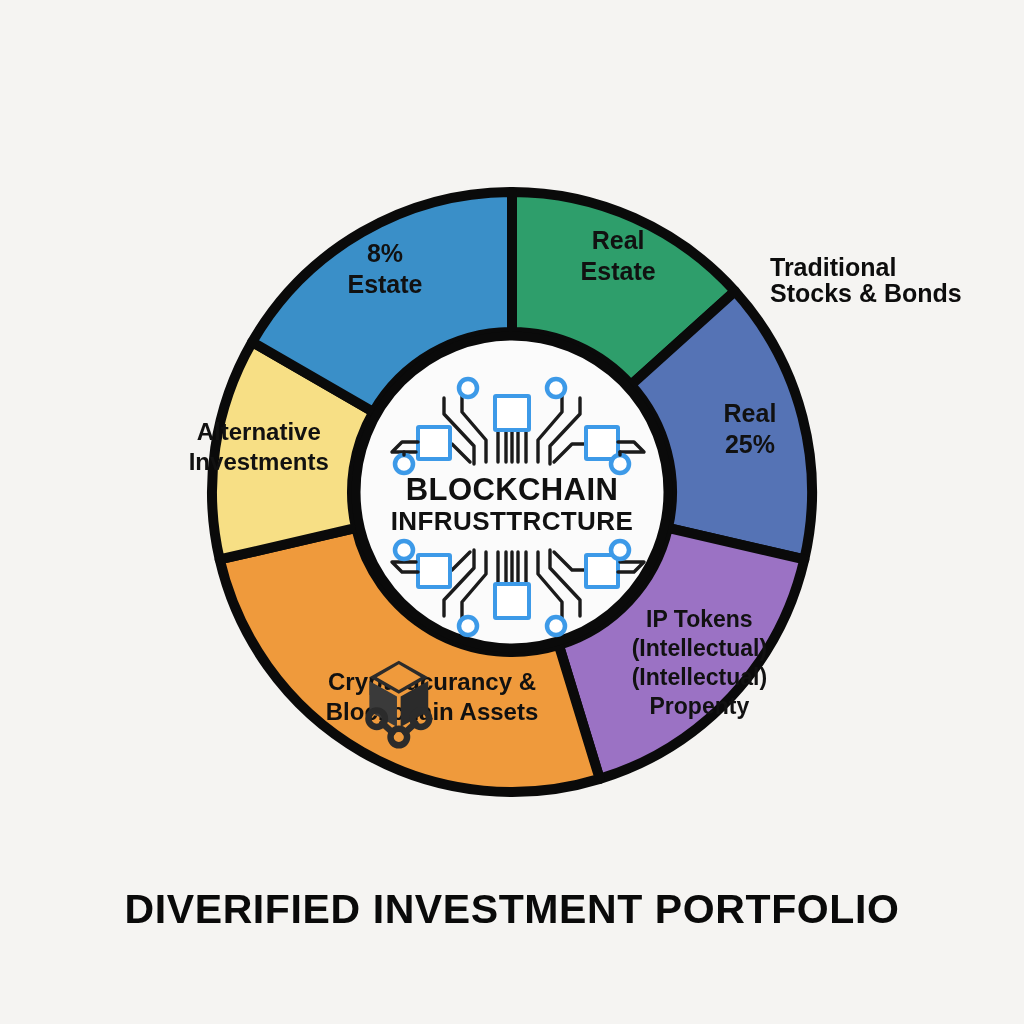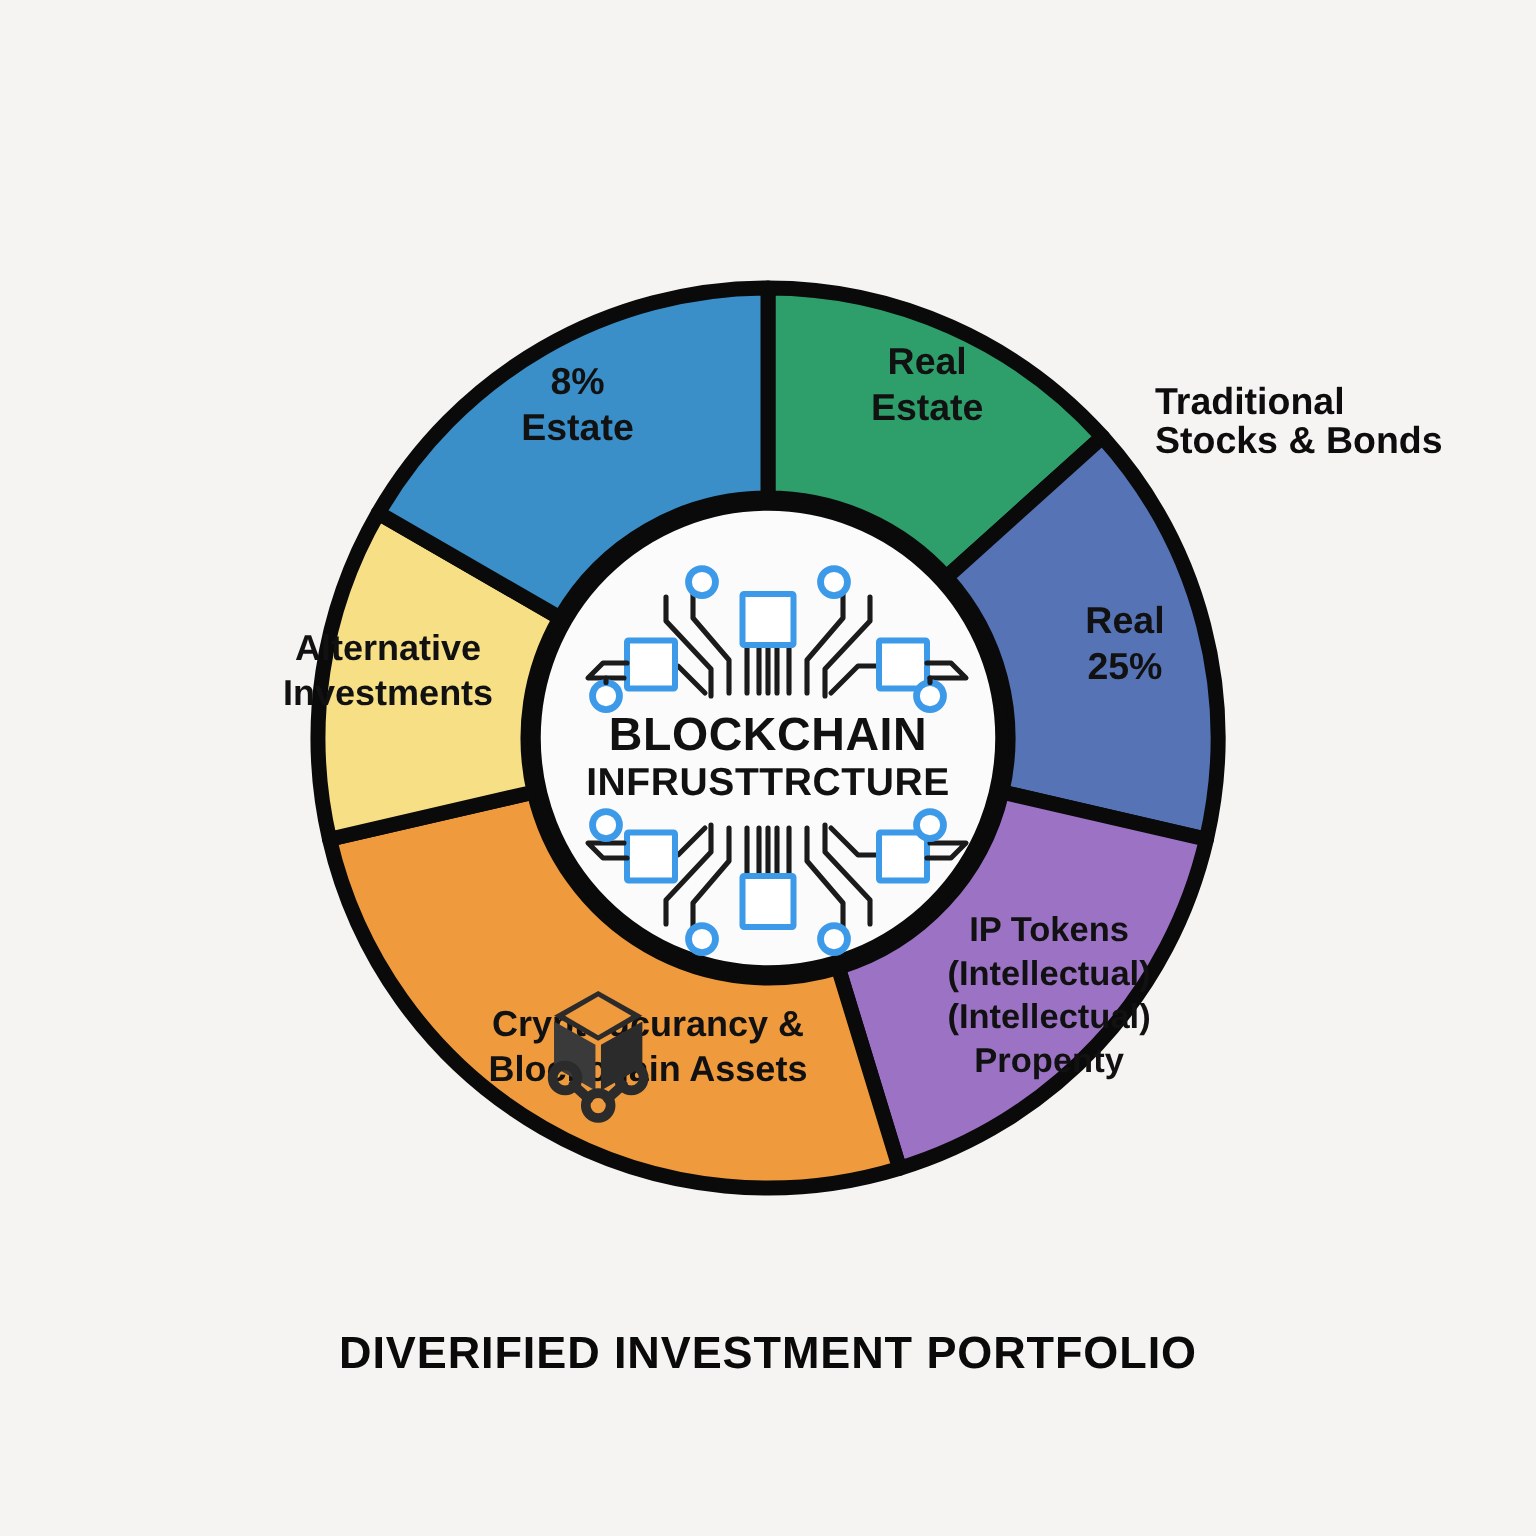--- a/index.html
+++ b/index.html
@@ -43,21 +43,21 @@
     letter-spacing: 0.4px;
   }
   .main-title {
     position: absolute;
     left: 0;
     right: 0;
     top: 886px;
     text-align: center;
     font-family: "Liberation Sans", sans-serif;
     font-weight: 700;
-    font-size: 30px;
+    font-size: 41px;
     letter-spacing: 0.6px;
     color: #0a0a0a;
     white-space: nowrap;
   }
   .circuit-trace {
     fill: none;
     stroke: #1b1b1b;
     stroke-width: 3.4;
     stroke-linecap: round;
     stroke-linejoin: round;

